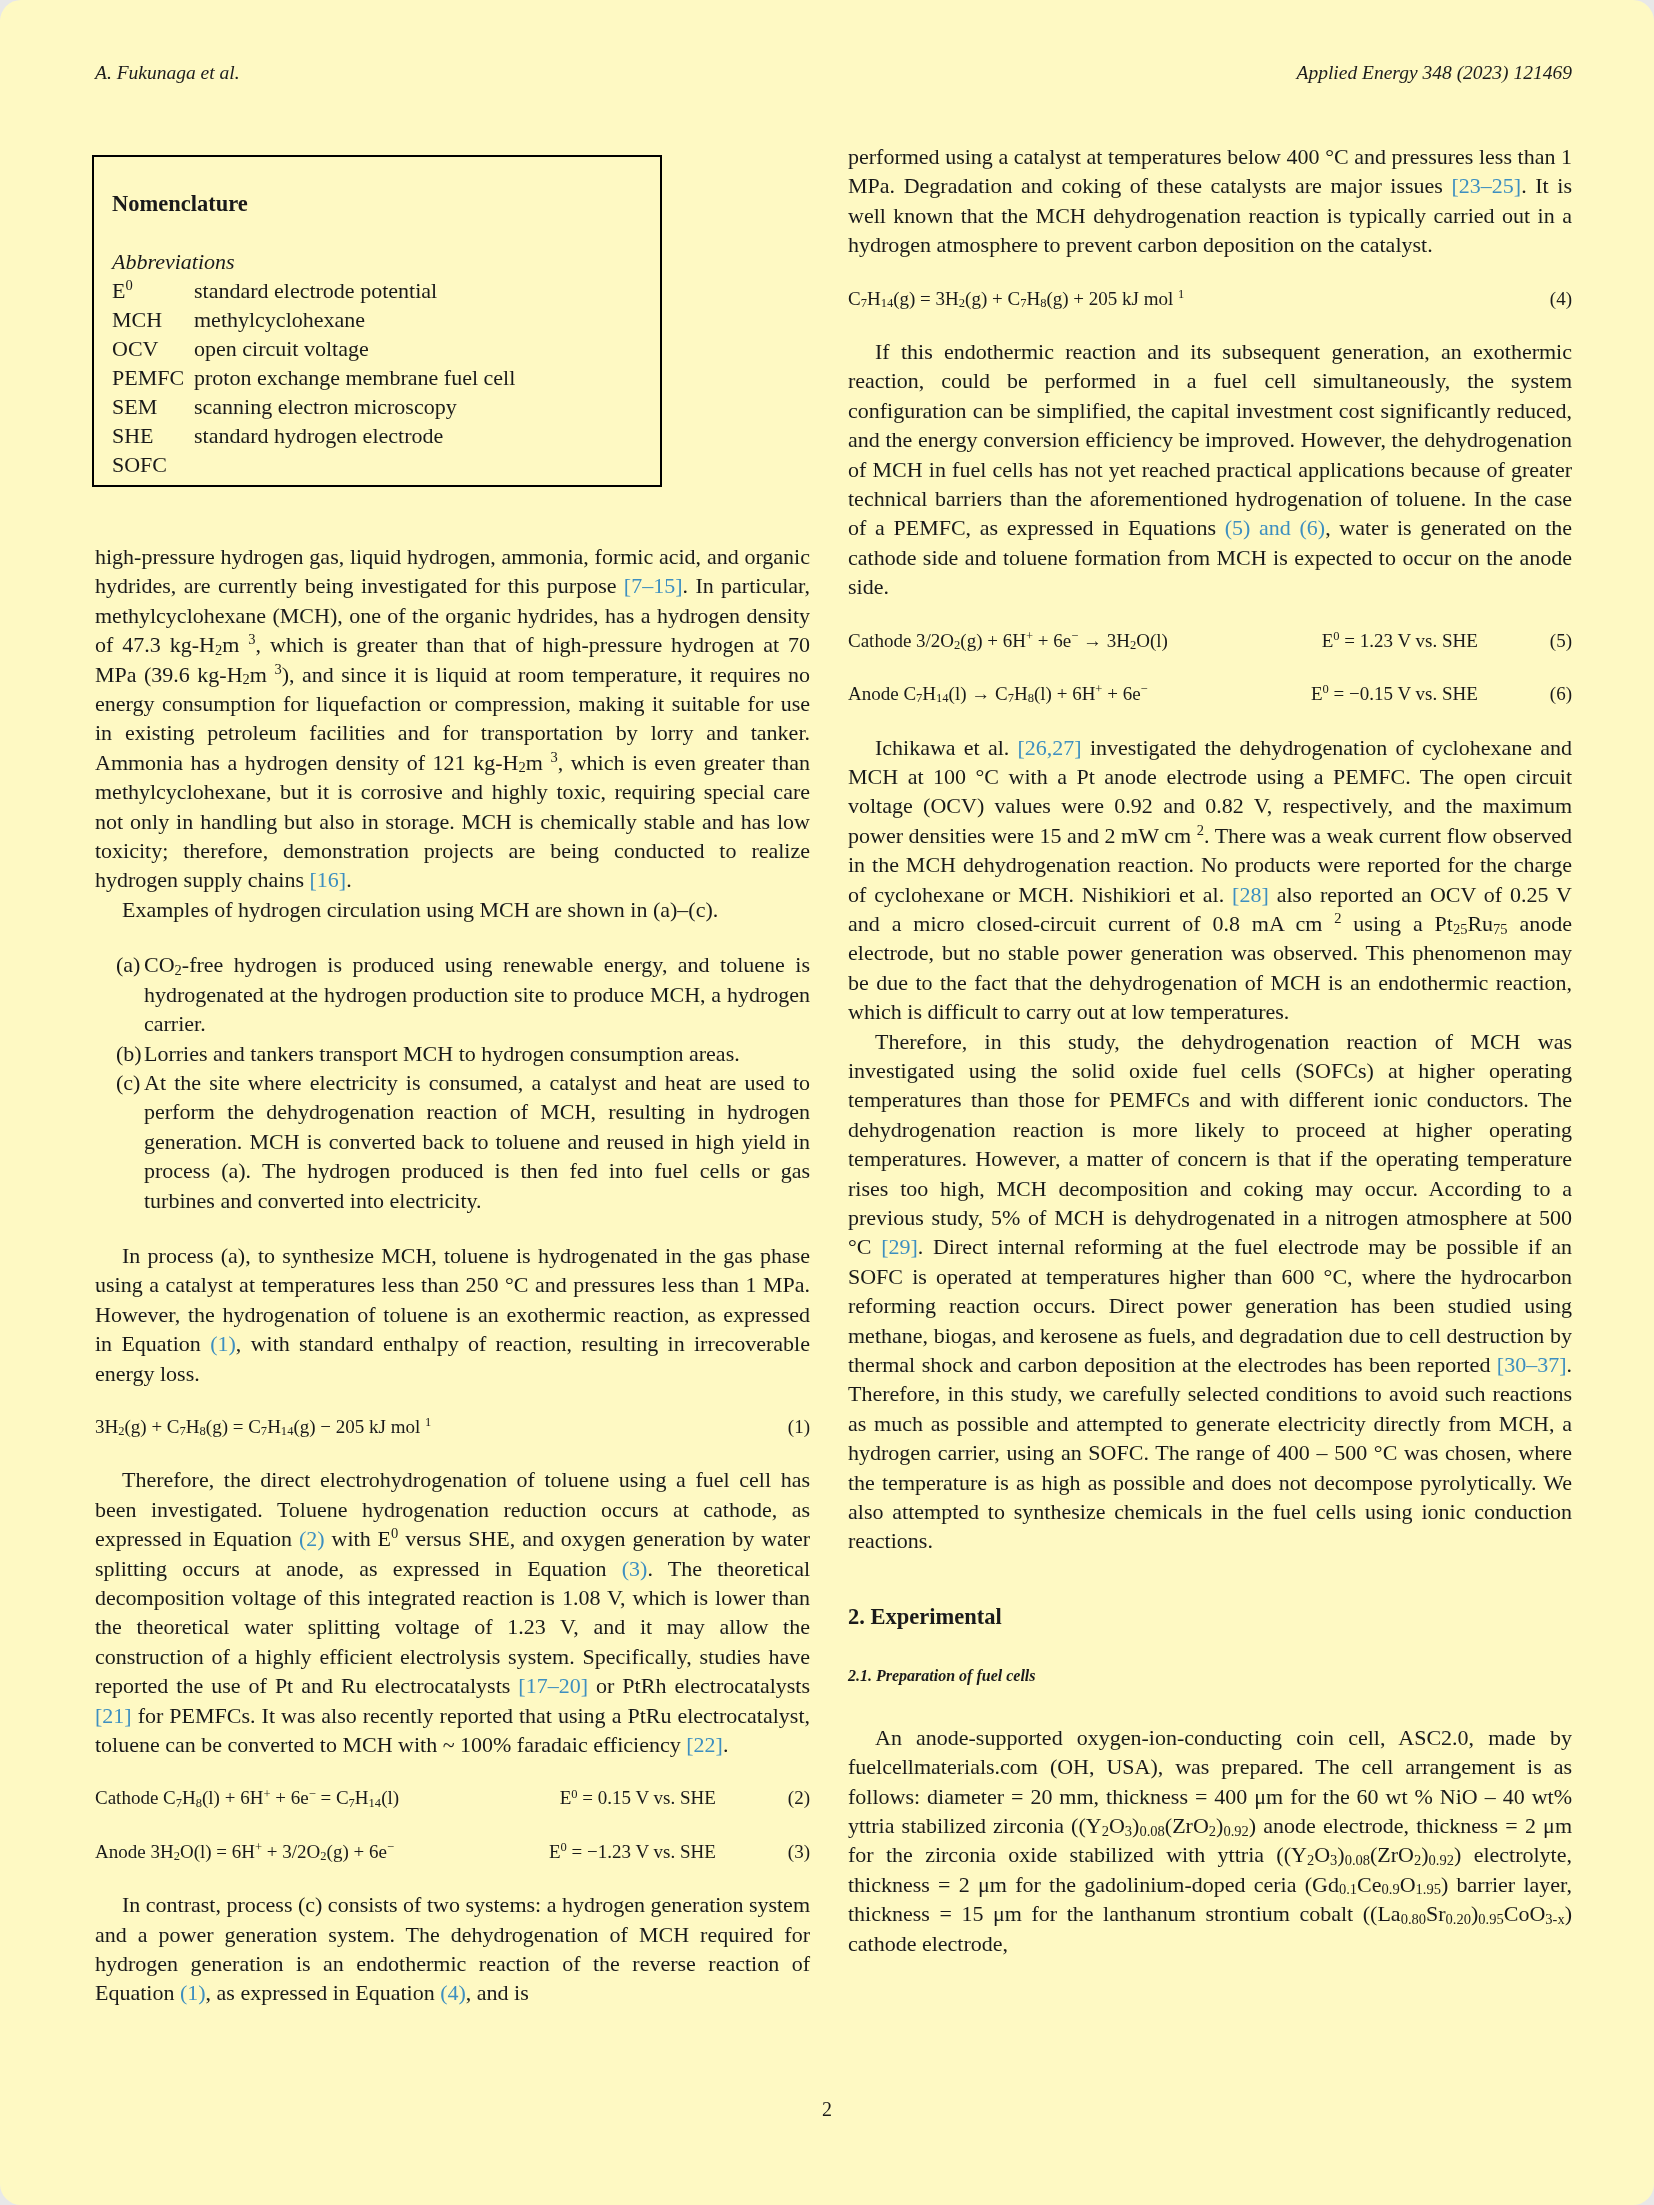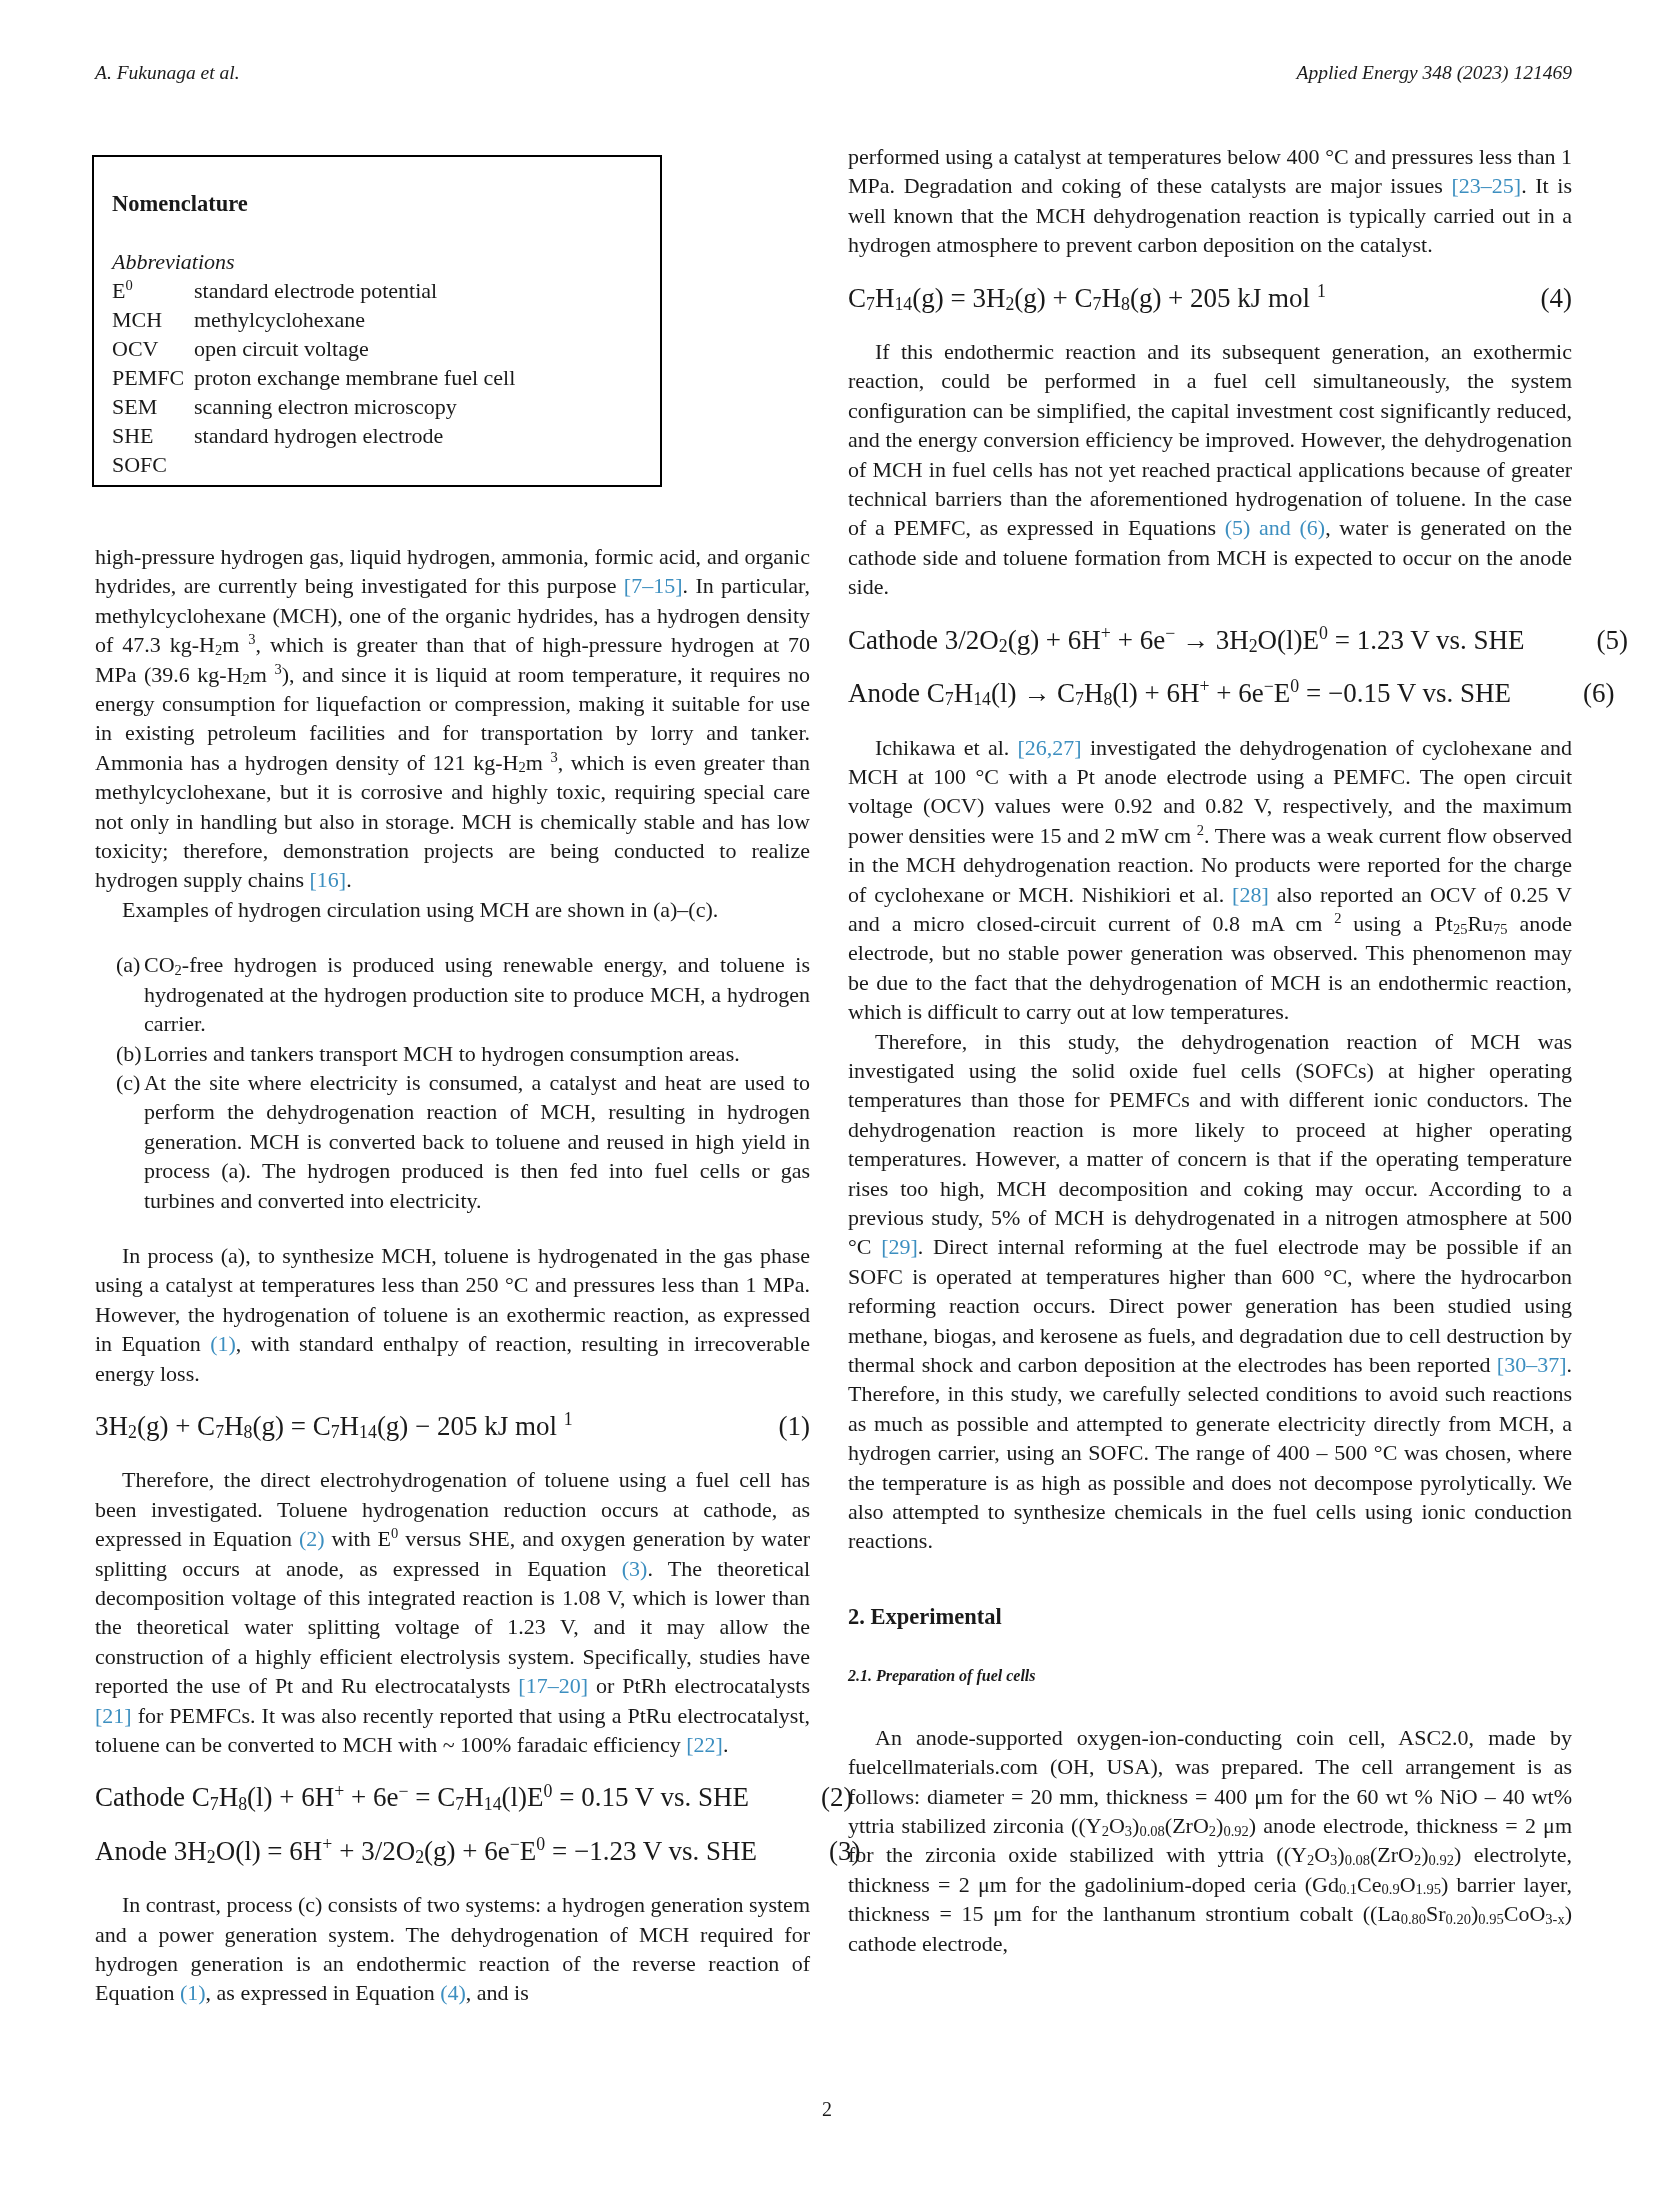--- a/index.html
+++ b/index.html
@@ -1,22 +1,23 @@
 <!DOCTYPE html>
 <html><head>
 <meta charset="utf-8">
 <style>
   html,body{margin:0;padding:0;background:#e8e8e8;}
   .page{
     position:relative;
     width:1654px;height:2205px;
-    background:#ffffff;
+    background:#fef9c3;
     font-family:"Liberation Serif","DejaVu Serif",serif;
     color:#1a1a1a;
     overflow:hidden;
+    border-radius:21px;
   }
   .header-row{
     position:absolute;left:95px;top:62px;width:1477px;
     display:flex;justify-content:space-between;
     font-style:italic;font-size:19.5px;color:#1c1c1c;
   }
   .nomenclature-box{
     position:absolute;left:92px;top:155px;width:570px;height:332px;
     border:2px solid #000;box-sizing:border-box;
     padding:32px 22px 0 18px;
@@ -32,21 +33,21 @@
   .col-right{left:848px;top:142px;width:724px;}
   p{margin:0;text-align:justify;}
   p.indent{text-indent:27px;}
   .cite{color:#3d8fc0;}
   sup,sub{font-size:0.66em;line-height:0;position:relative;vertical-align:baseline;}
   sup{top:-0.55em;}
   sub{top:0.18em;}
   .hc-list{margin:26px 0;padding:0;list-style:none;}
   .hc-list li{position:relative;padding-left:49px;text-align:justify;margin:0;}
   .hc-list .marker{position:absolute;left:21px;top:0;}
-  .equation{display:flex;align-items:baseline;margin:24px 0;font-size:27px;}
+  .equation{display:flex;align-items:baseline;margin:24px 0;font-size:19px;}
   .eq-mid{margin-left:auto;margin-right:72px;white-space:nowrap;}
   .eq-num{white-space:nowrap;}
   .eq-num.push{margin-left:auto;}
   .eq-left{white-space:nowrap;}
   .section-heading{font-size:22.5px;font-weight:bold;margin:46px 0 0 0;text-align:left;}
   .subsection-heading{font-size:16px;font-style:italic;margin:30px 0 0 0;text-align:left;}
   .p-after-heading{margin-top:32px;}
   .page-number{
     position:absolute;top:2098px;left:0;width:1654px;
     text-align:center;font-size:20px;

